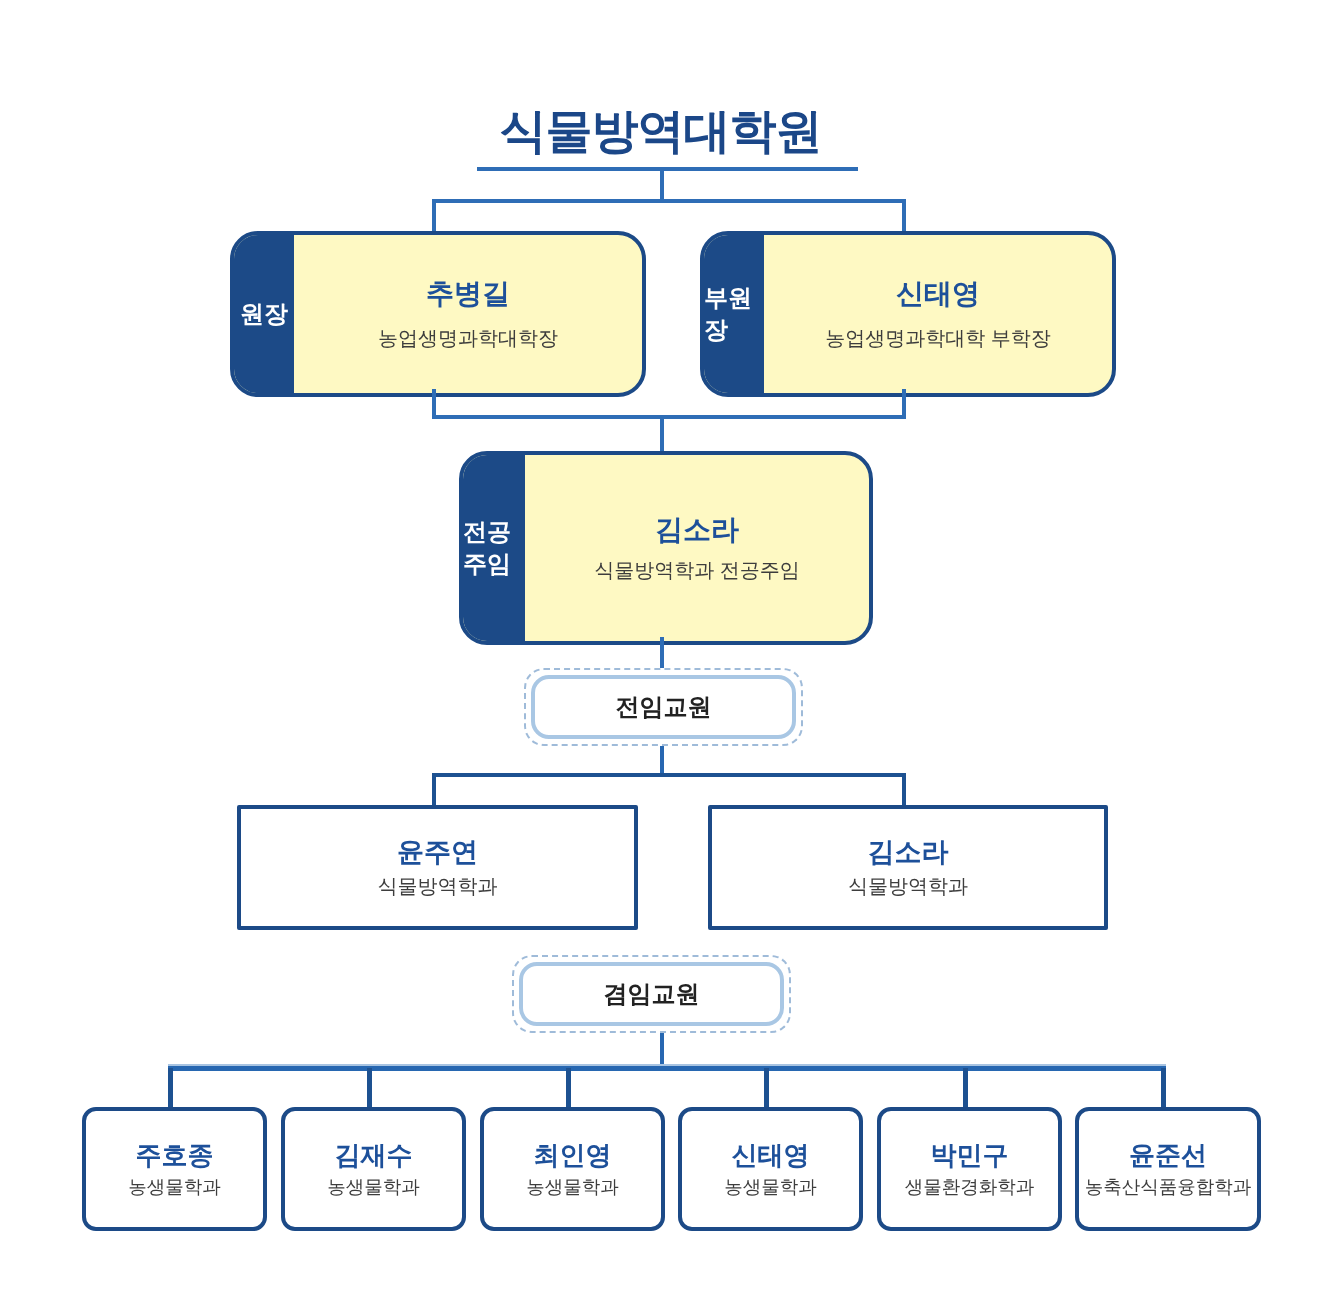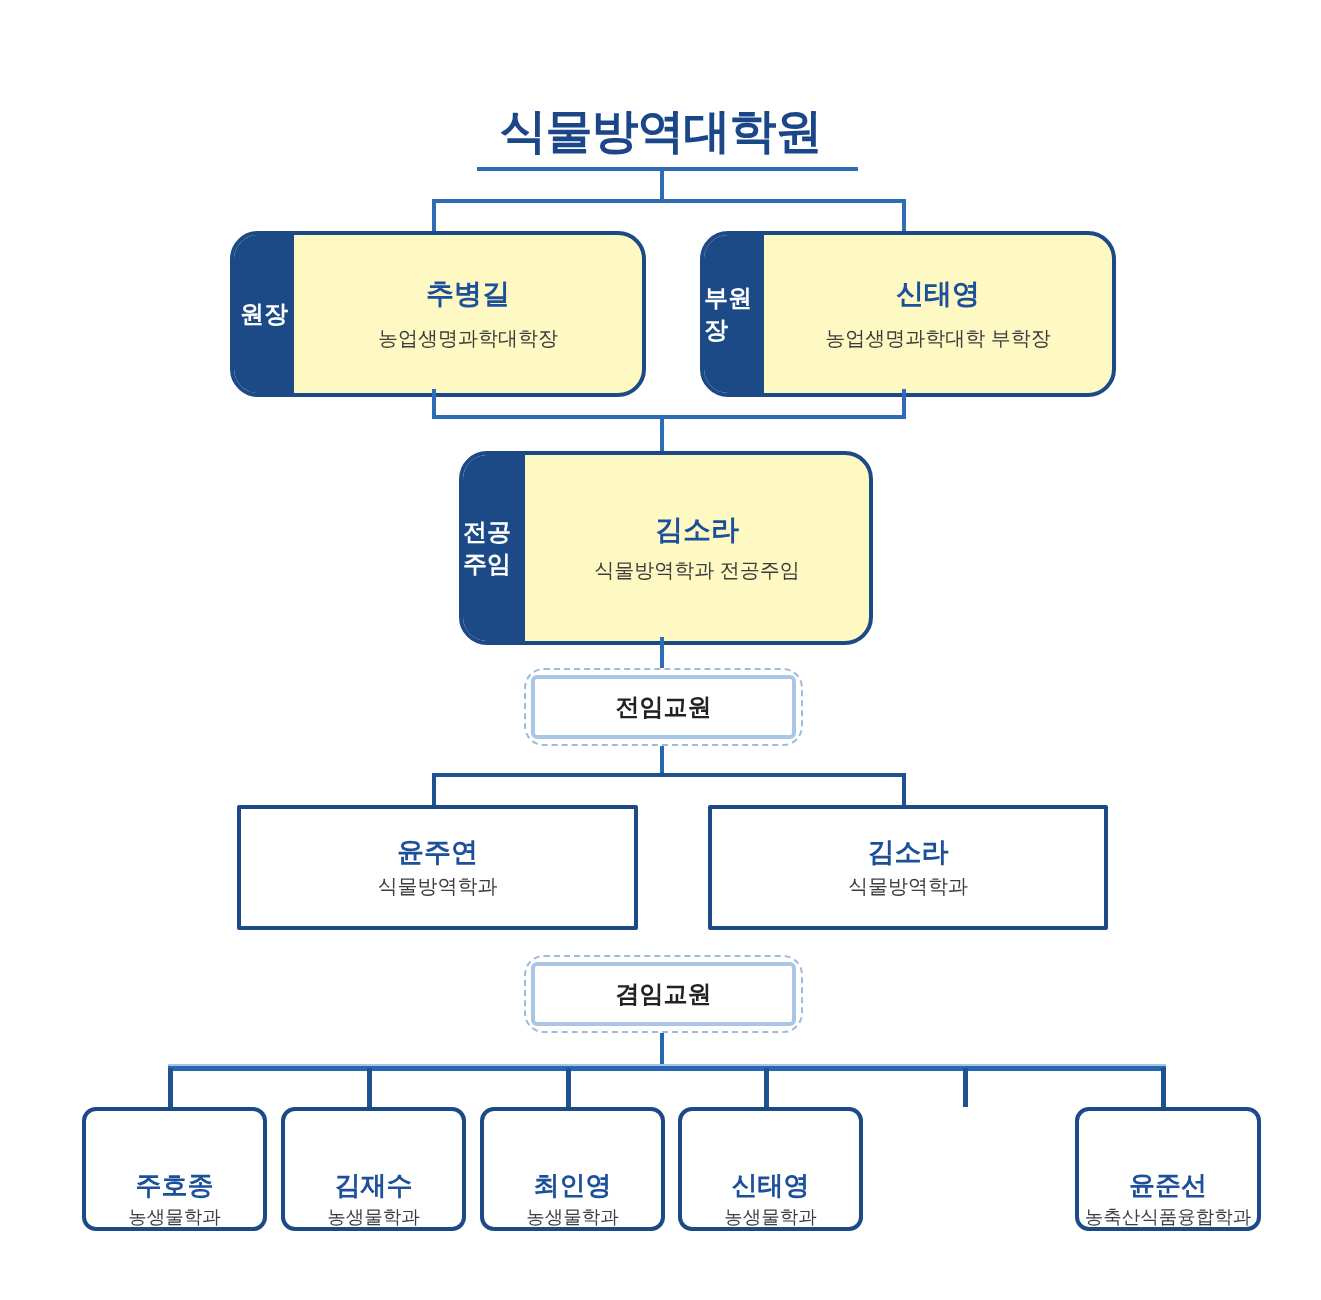--- a/index.html
+++ b/index.html
@@ -56,33 +56,33 @@
   .box-md{
     position:absolute;background:#fff;
     border:4px solid var(--navy);border-radius:2px;
     display:flex;flex-direction:column;align-items:center;justify-content:center;gap:8px;
   }
   .box-md .person-name{font-size:27px;}
   
   .box-sm{
     position:absolute;background:#fff;
     border:4px solid var(--navy);border-radius:14px;
-    display:flex;flex-direction:column;align-items:center;justify-content:flex-end;gap:7px;
+    display:flex;flex-direction:column;align-items:center;justify-content:center;gap:7px;
   }
   .box-sm .person-name{font-size:26px;}
   .box-sm .person-dept{font-size:18.5px;}
   
   .pill{
     position:absolute;
     border:2px dashed var(--pill-dash);border-radius:20px;
     padding:5px;box-sizing:border-box;
   }
   .pill .pill-inner{
     width:100%;height:100%;box-sizing:border-box;
-    border:4px solid var(--pill-solid);border-radius:6px;
+    border:4px solid var(--pill-solid);border-radius:18px;
     display:flex;align-items:center;justify-content:center;
     font-size:24px;font-weight:700;color:#222222;
     background:#fff;
   }
 </style>
 </head>
 <body>
 
 <div class="canvas">
 
@@ -137,21 +137,21 @@
 
   <div class="box-md" style="left:237px;top:805px;width:393px;height:117px">
     <div class="person-name">윤주연</div>
     <div class="person-dept">식물방역학과</div>
   </div>
   <div class="box-md" style="left:708px;top:805px;width:392px;height:117px">
     <div class="person-name">김소라</div>
     <div class="person-dept">식물방역학과</div>
   </div>
 
-  <div class="pill" style="left:524px;top:955px;width:279px;height:78px">
+  <div class="pill" style="left:512px;top:955px;width:279px;height:78px">
     <div class="pill-inner">겸임교원</div>
   </div>
 
   <div class="line mid" style="left:660px;top:1033px;width:4px;height:35px"></div>
   <div class="distributor" style="left:168px;top:1064px;width:998px;height:5px"></div>
   <div class="line dark" style="left:168px;top:1068px;width:5px;height:39px"></div>
   <div class="line dark" style="left:367px;top:1068px;width:5px;height:39px"></div>
   <div class="line dark" style="left:566px;top:1068px;width:5px;height:39px"></div>
   <div class="line dark" style="left:764px;top:1068px;width:5px;height:39px"></div>
   <div class="line dark" style="left:963px;top:1068px;width:5px;height:39px"></div>
@@ -166,18 +166,22 @@
     <div class="person-dept">농생물학과</div>
   </div>
   <div class="box-sm" style="left:480px;top:1107px;width:177px;height:116px">
     <div class="person-name">최인영</div>
     <div class="person-dept">농생물학과</div>
   </div>
   <div class="box-sm" style="left:678px;top:1107px;width:177px;height:116px">
     <div class="person-name">신태영</div>
     <div class="person-dept">농생물학과</div>
   </div>
+  <div class="box-sm" style="left:877px;top:1107px;width:177px;height:116px">
+    <div class="person-name">박민구</div>
+    <div class="person-dept">생물환경화학과</div>
+  </div>
   <div class="box-sm" style="left:1075px;top:1107px;width:178px;height:116px">
     <div class="person-name">윤준선</div>
     <div class="person-dept">농축산식품융합학과</div>
   </div>
 
 </div>
 
 </body></html>

